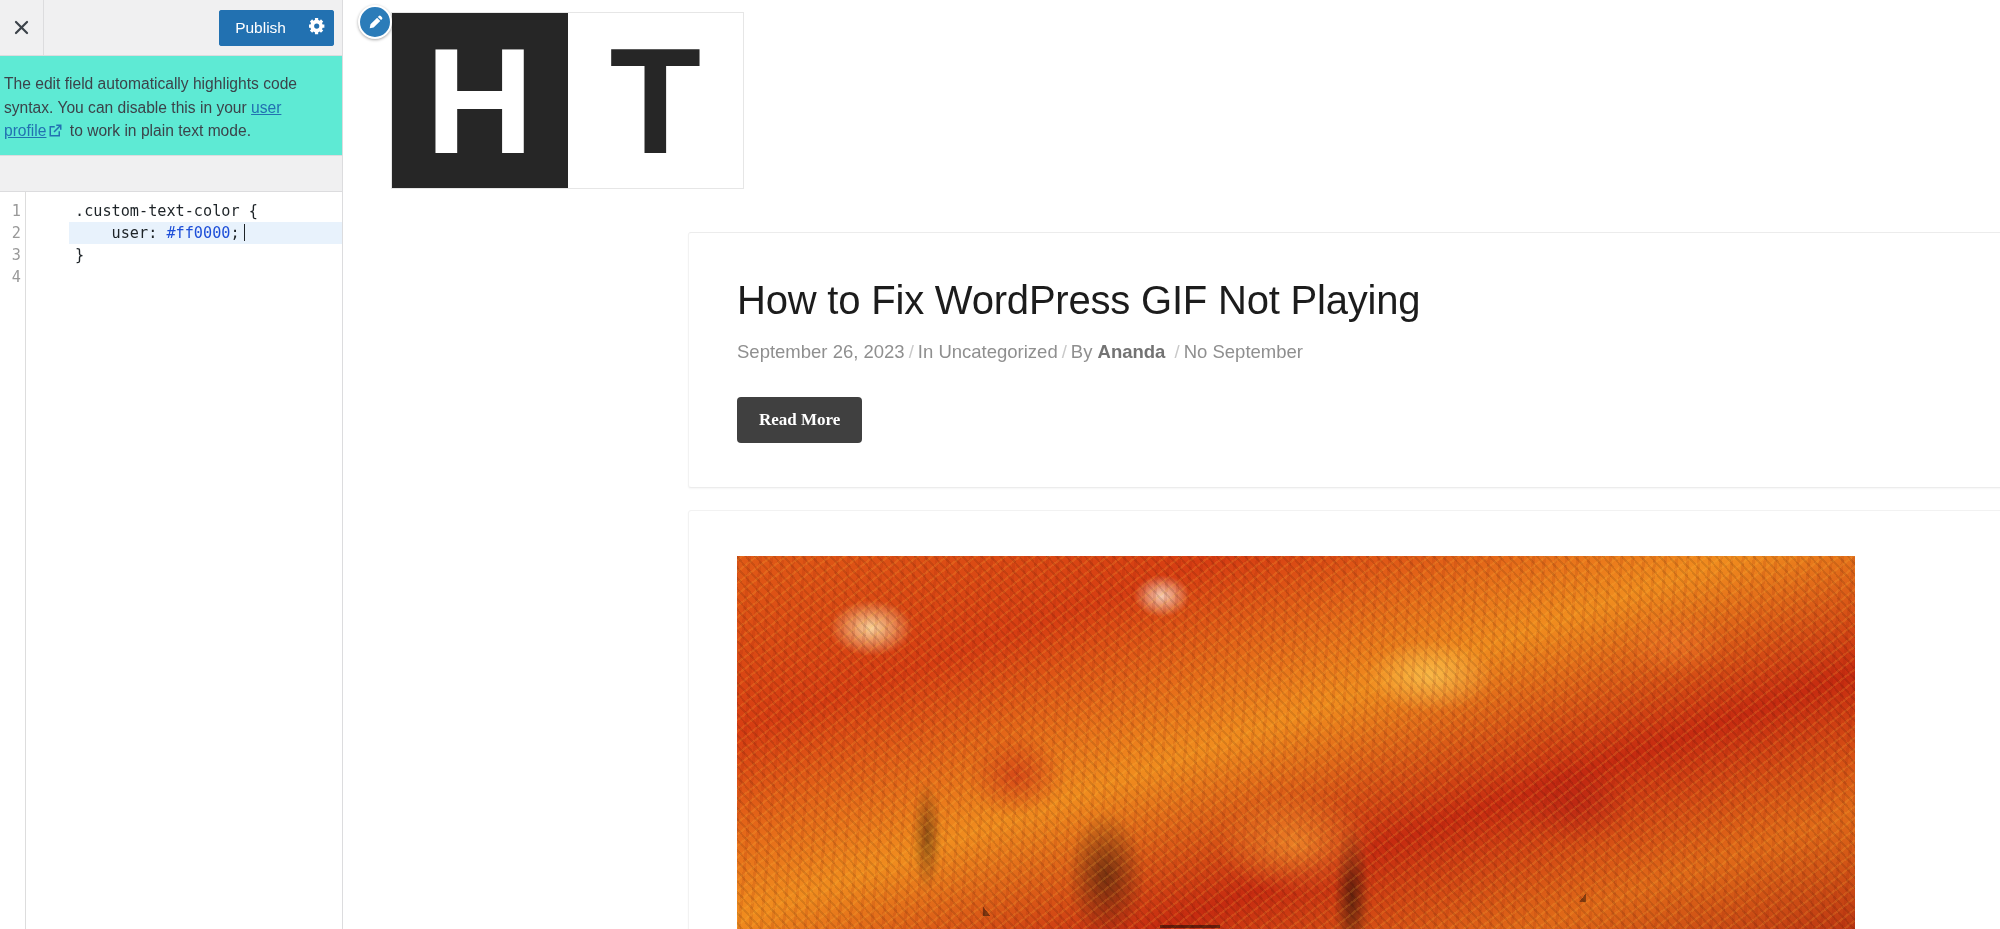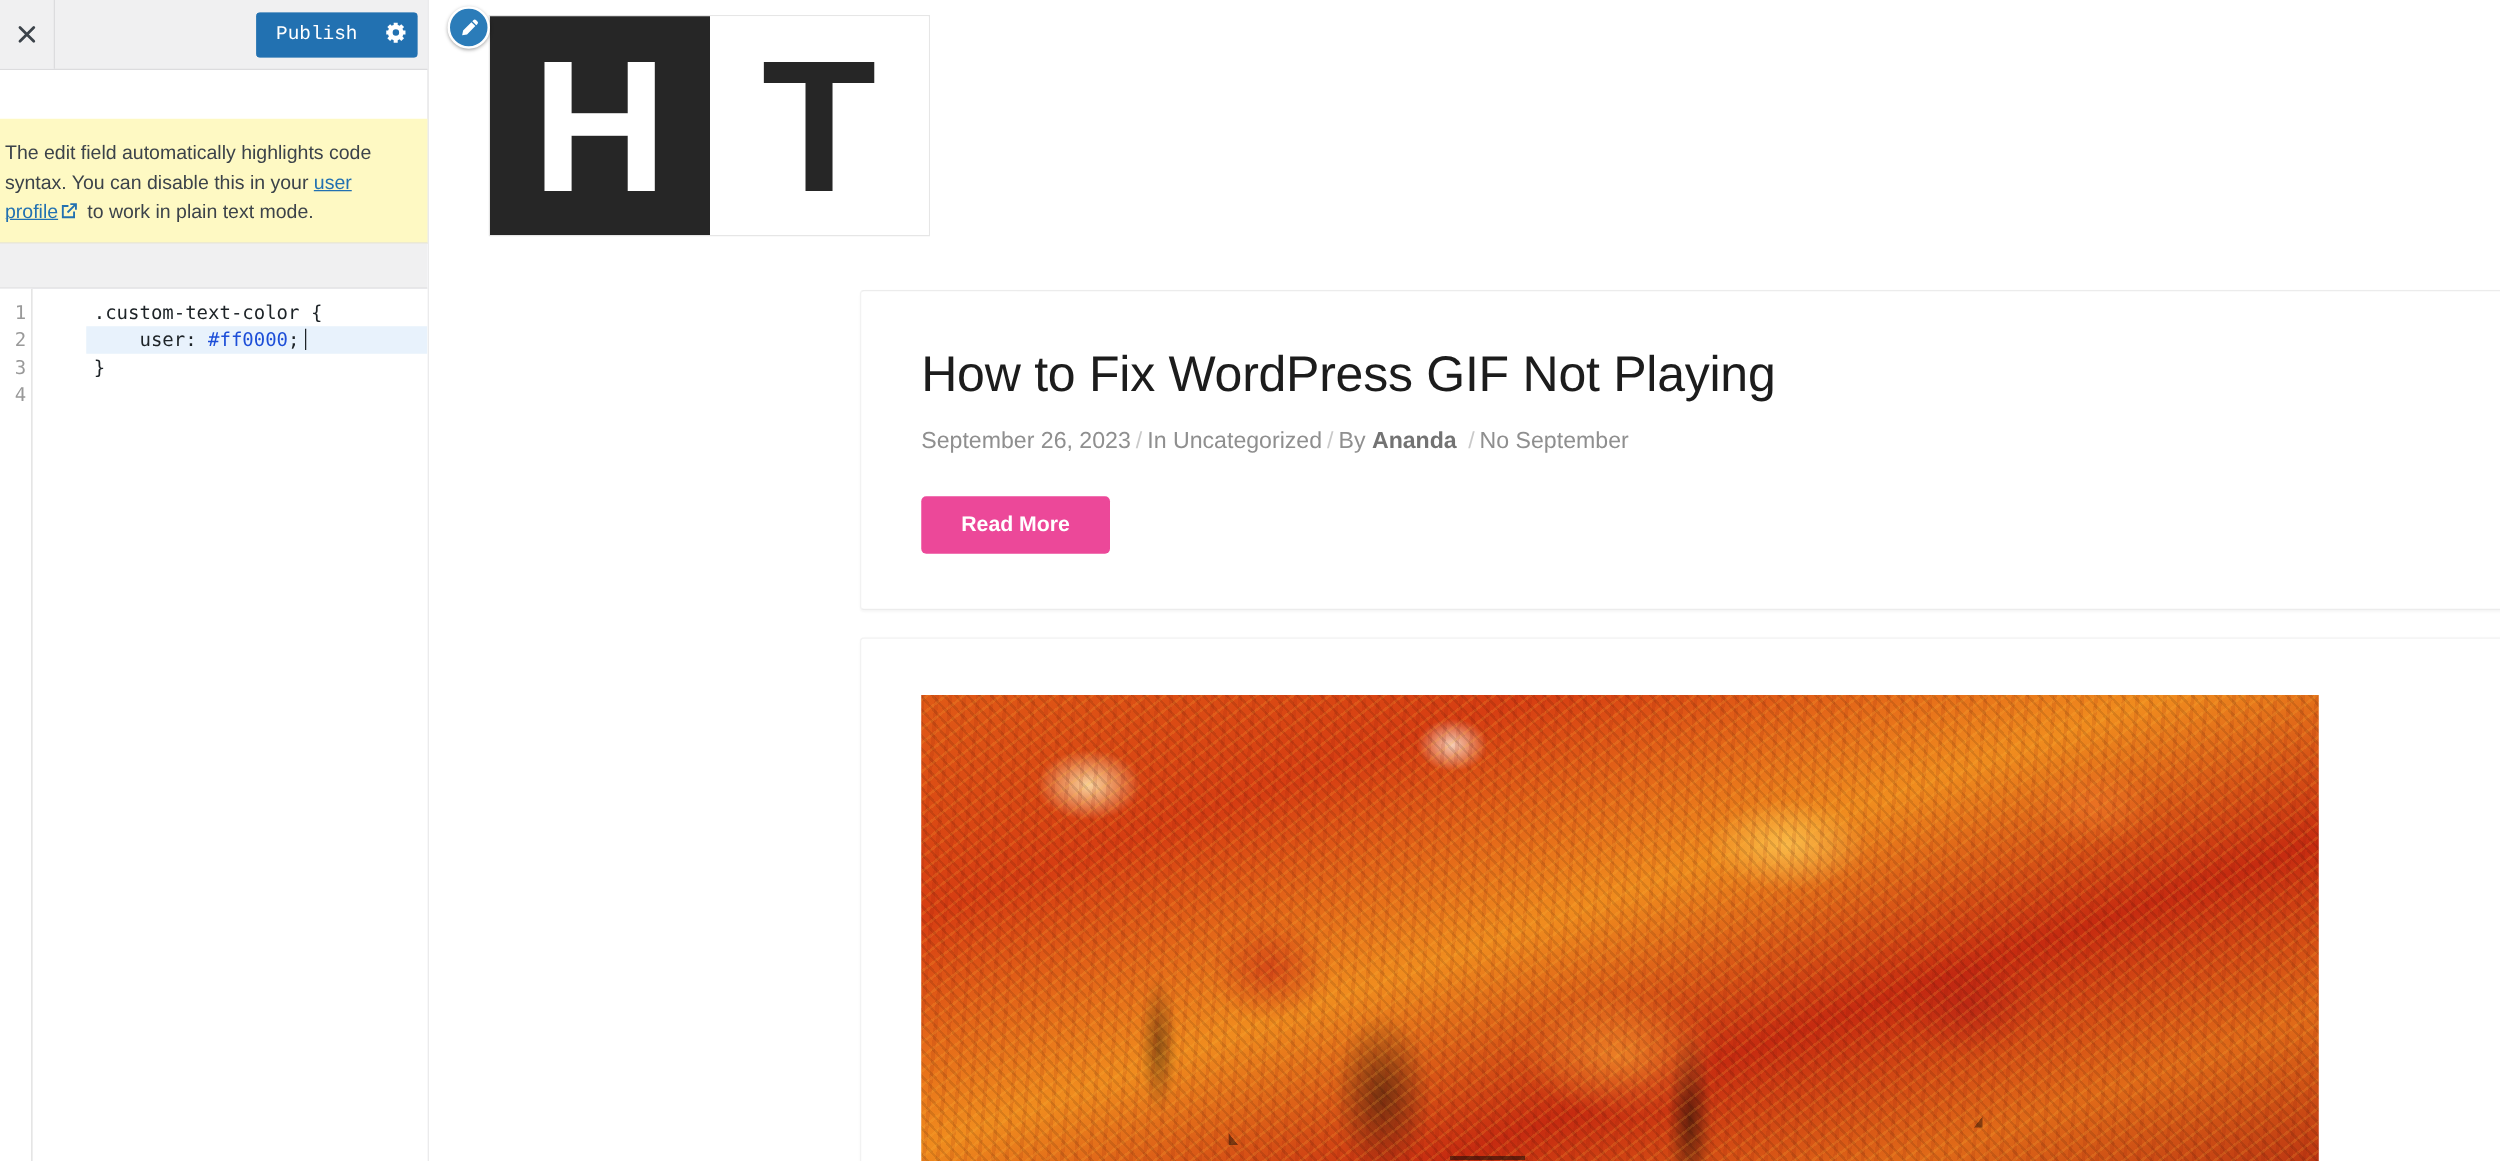--- a/index.html
+++ b/index.html
@@ -54,38 +54,37 @@
   .publish-btn {
     color: #fff;
     font-size: 15.5px;
     font-weight: 400;
     padding: 0 14px 0 16px;
     display: flex;
     align-items: center;
     background: #2271b1;
     border: none;
     cursor: pointer;
-    font-family: Liberation Mono, monospace;
+    font-family: Liberation Sans, sans-serif;
     line-height: 1;
   }
   .gear-btn {
     width: 34px;
     display: flex;
     align-items: center;
     justify-content: center;
     background: #2271b1;
     cursor: pointer;
     border: none;
   }
 
   .notice {
     padding: 16px 18px 10px 2px;
-    background: #fef9c3;
+    background: #5eead4;
     border-bottom: 1px solid #dcdcde;
-    margin-top: 39px;
   }
   .notice-text {
     font-size: 15.6px;
     line-height: 1.52;
     color: #3c434a;
     padding: 0 18px 0 2px;
   }
   .notice-text a {
     color: #2271b1;
     text-decoration: underline;
@@ -235,29 +234,29 @@
   }
   .post-meta {
     font-size: 18.5px;
     color: #8f8f8f;
     margin-bottom: 34px;
   }
   .post-meta .sep { color: #c9c9c9; padding: 0 4px; }
   .post-meta .author { color: #737373; font-weight: 700; }
   .read-more {
     display: inline-block;
-    background: #ec4899;
+    background: #404040;
     color: #fff;
     font-size: 17px;
     font-weight: 700;
-    padding: 13px 32px;
+    padding: 13px 22px;
     border-radius: 4px;
     border: none;
     cursor: pointer;
-    font-family: Liberation Sans, sans-serif;
+    font-family: Liberation Serif, serif;
   }
   .card2 {
     margin-left: 345px;
     width: 1615px;
     background: #fff;
     border: 1px solid #f2f2f2;
     border-radius: 3px;
     box-shadow: 0 1px 2px rgba(0,0,0,.04);
     margin-top: 22px;
     padding: 45px 48px 0 48px;

